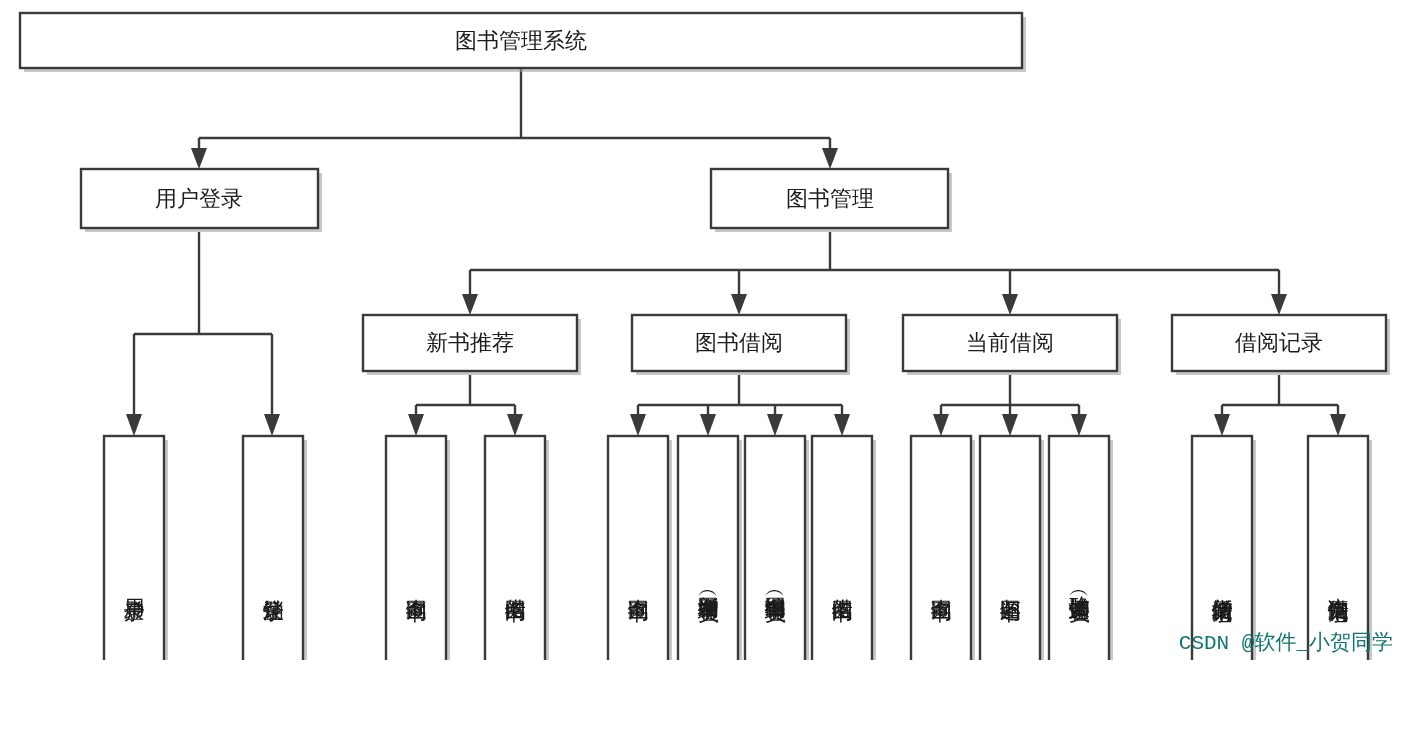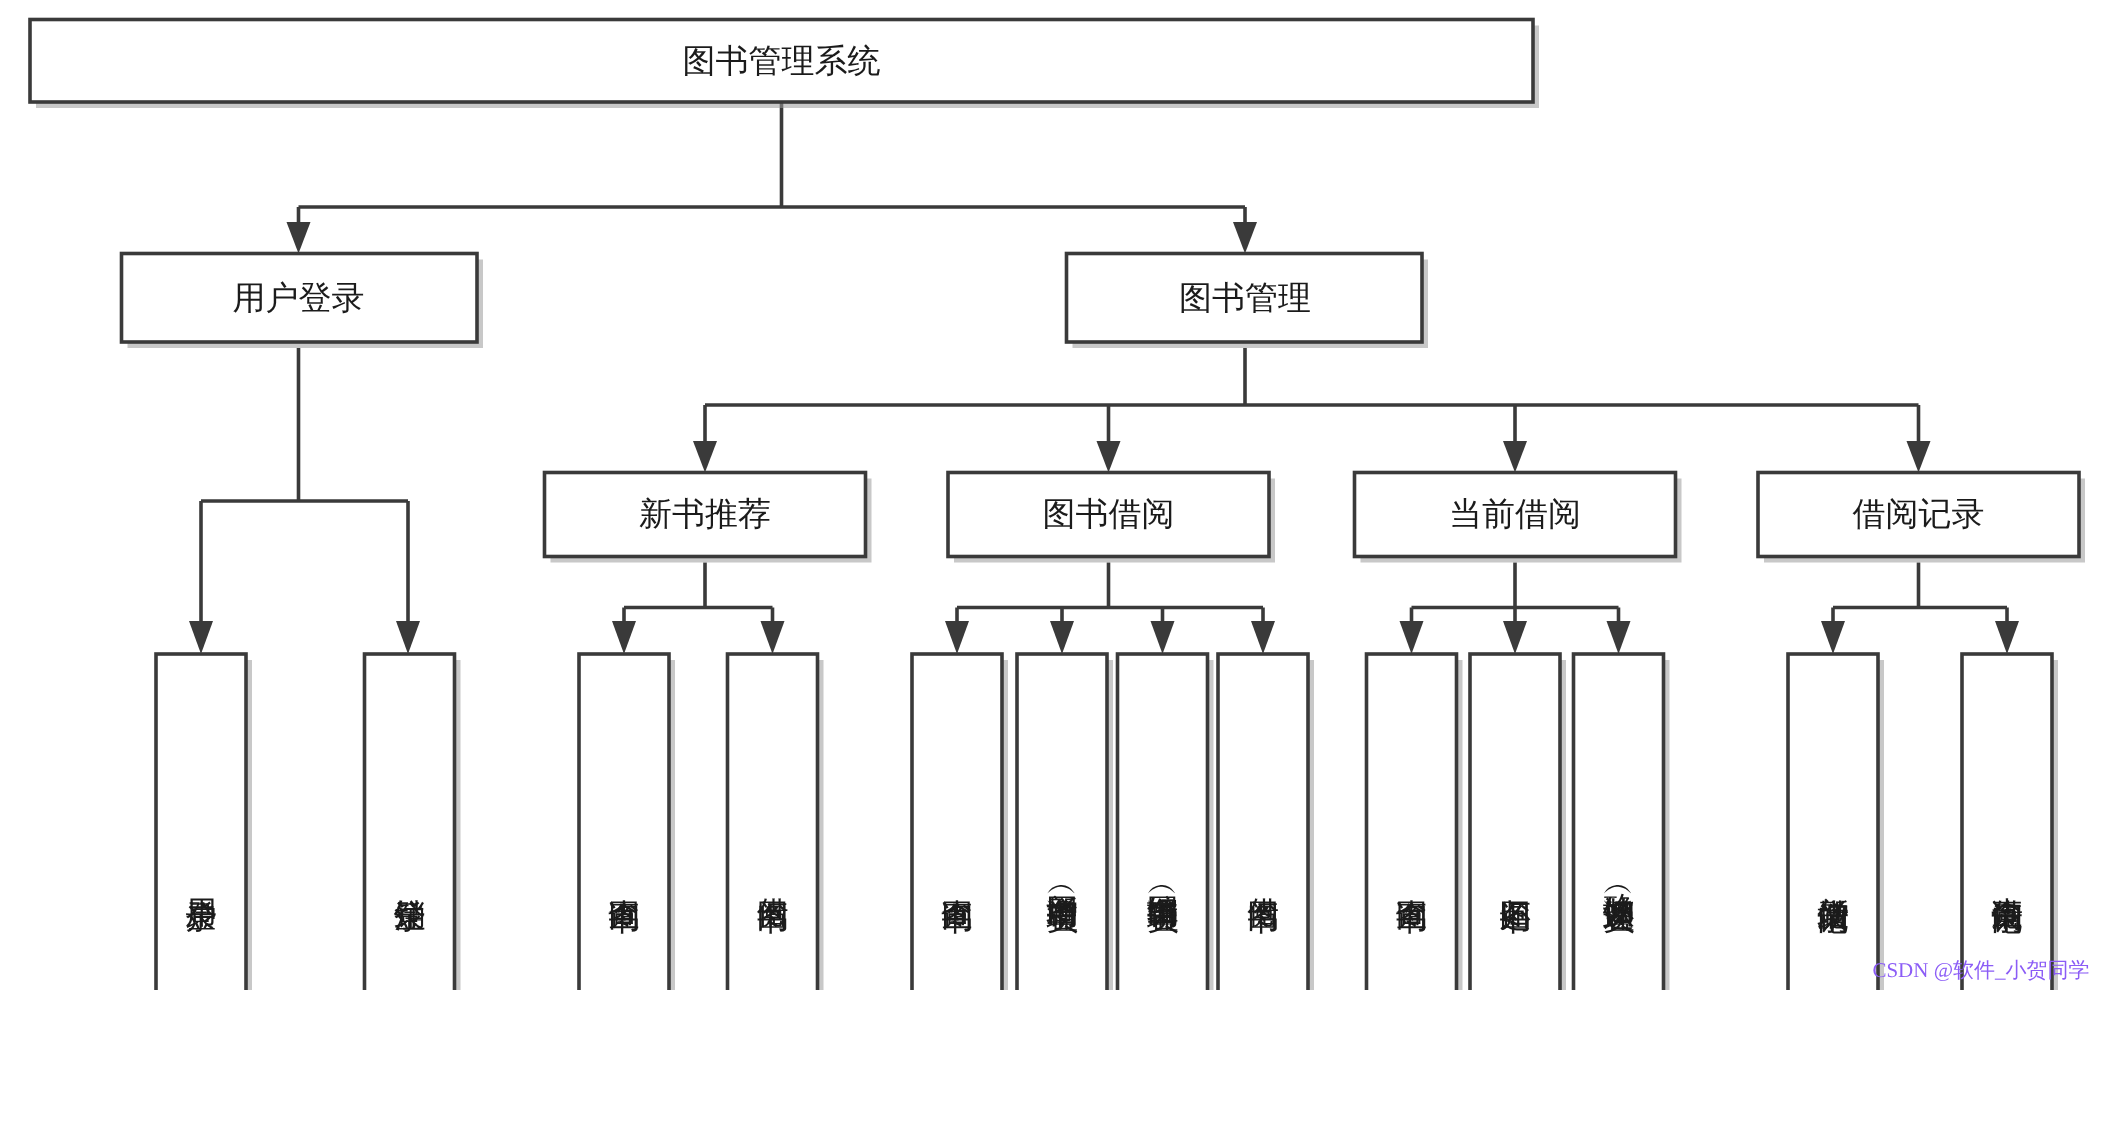--- a/index.html
+++ b/index.html
@@ -64,23 +64,23 @@
     align-items: center;
     justify-content: center;
     text-align: center;
     white-space: pre;
     pointer-events: none;
   }
   .watermark {
     position: absolute;
     right: 12px;
     bottom: 4px;
-    font-family: Liberation Serif, serif;
-    font-size: 14px;
-    color: #8b5cf6;
+    font-family: Liberation Mono, monospace;
+    font-size: 21px;
+    color: #0f766e;
     white-space: nowrap;
   }
 </style>
 </head>
 <body>
 
 <div id="diagram-root">
 
   <svg class="diagram-canvas" viewBox="0 0 1405 747">
 

